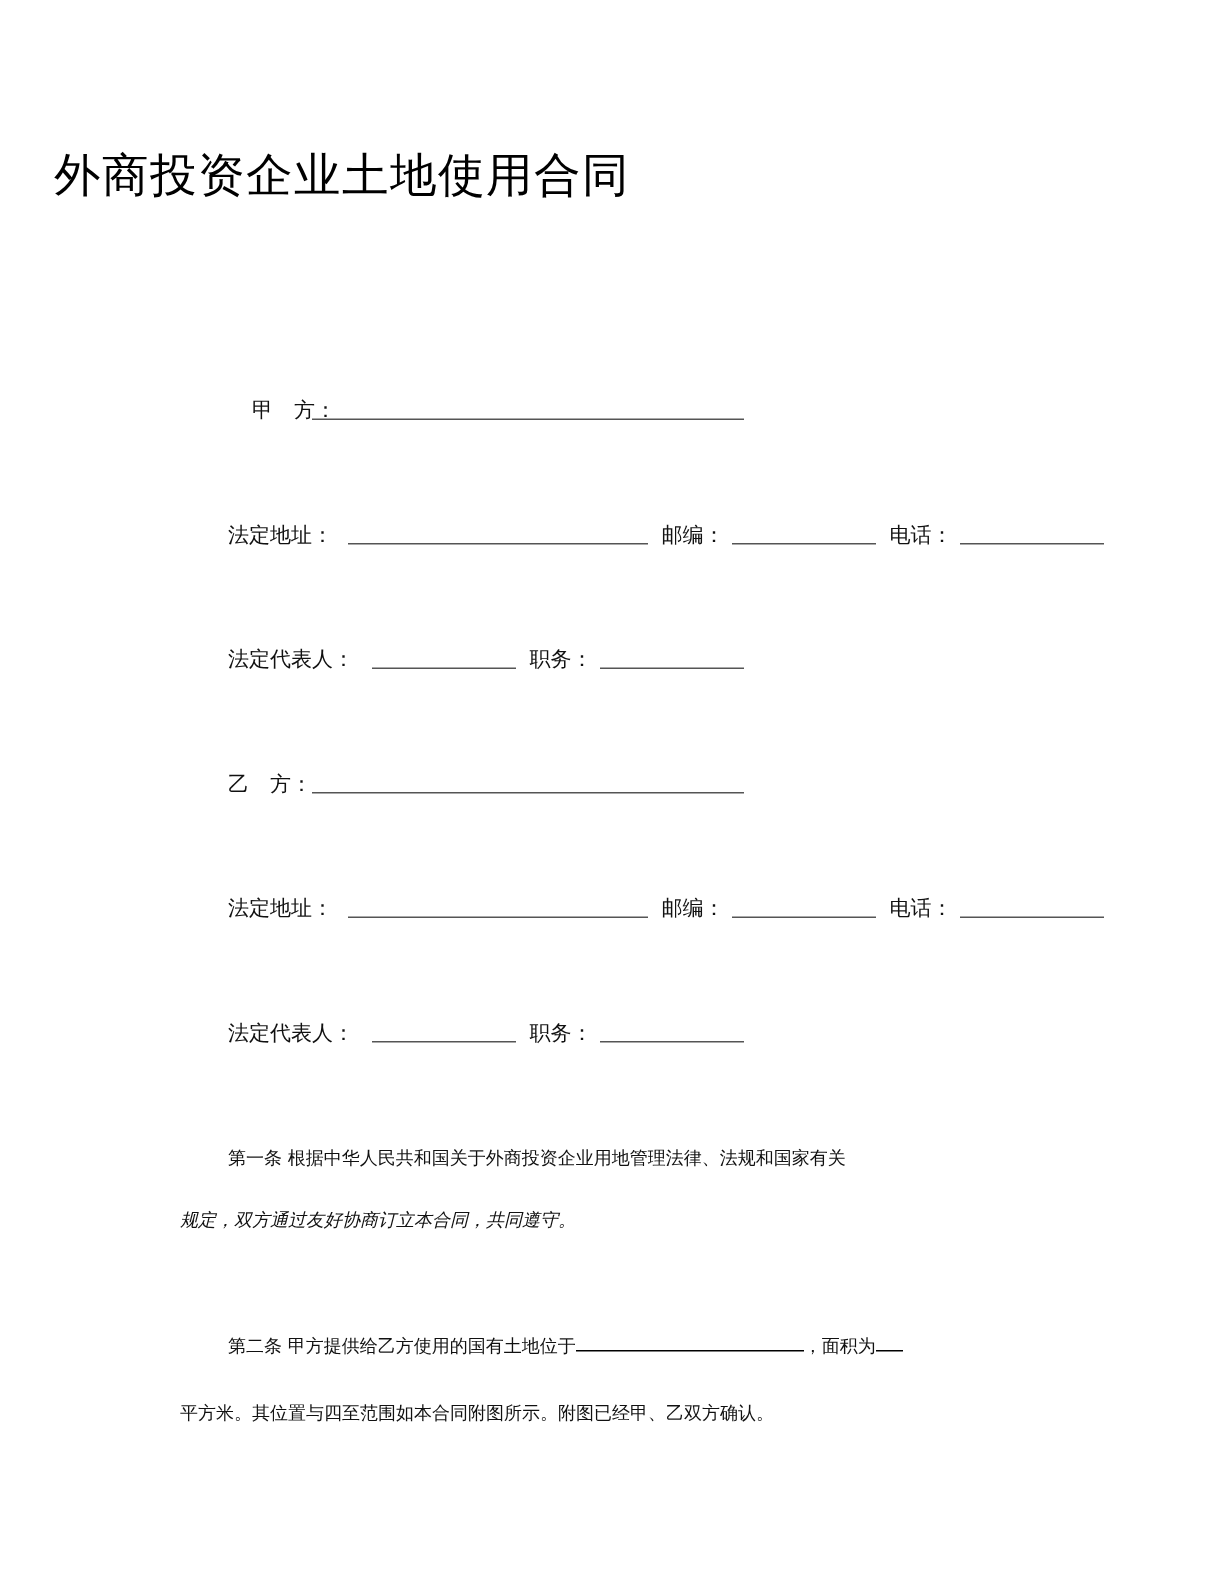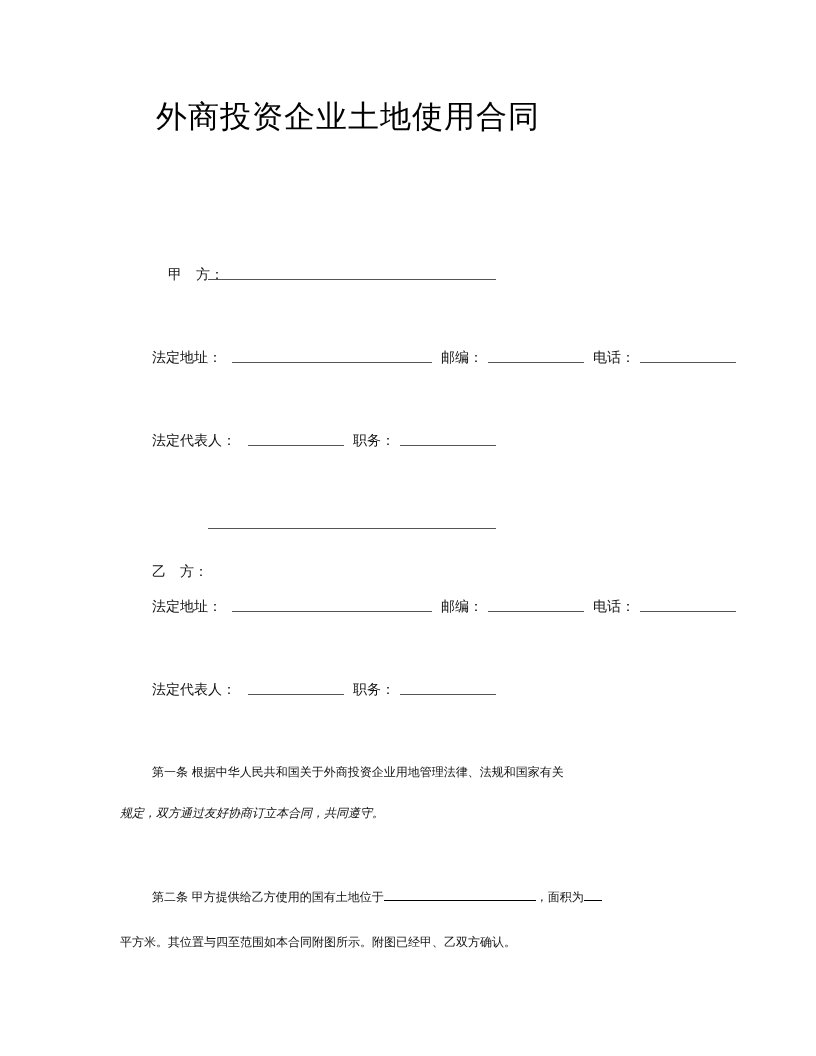--- a/index.html
+++ b/index.html
@@ -1,20 +1,20 @@
 <!DOCTYPE html>
 <html><head>
 <meta charset="utf-8">
 <style>
   html, body { margin: 0; padding: 0; background: #ffffff; }
   body { width: 816px; height: 1056px; position: relative; overflow: hidden;
          font-family: "DejaVu Serif", "Liberation Serif", serif; color: #111; }
-  .title { position: absolute; top: 96px; left: 0; width: 696px; text-align: center;
+  .title { position: absolute; top: 96px; left: 0; width: 696px; text-align: left;
            font-family: "DejaVu Sans", "Liberation Sans", sans-serif;
-           font-size: 31px; letter-spacing: 1px; color: #000; }
+           font-size: 31px; letter-spacing: 1px; color: #000; padding-left: 36px; }
   .row { position: absolute; left: 152px; font-size: 14px; height: 20px; line-height: 20px; white-space: nowrap; }
   .lbl { position: absolute; top: 0; }
   .line { position: absolute; top: 15px; height: 0; border-bottom: 1.5px solid #555; }
   .para { position: absolute; font-size: 12px; white-space: nowrap; line-height: 20px; }
   .inline-line { display: inline-block; border-bottom: 1.2px solid #000; vertical-align: baseline; height: 14px; }
 </style>
 </head>
 <body>
 
 <div class="title">外商投资企业土地使用合同</div>
@@ -34,21 +34,21 @@
 </div>
 
 <div class="row" style="top:430px;">
   <span class="lbl" style="left:0;">法定代表人：</span>
   <span class="line" style="left:96px; width:96px;"></span>
   <span class="lbl" style="left:201px;">职务：</span>
   <span class="line" style="left:248px; width:96px;"></span>
 </div>
 
 <div class="row" style="top:513px;">
-  <span class="lbl" style="left:0;margin-top:48px;">乙　方：</span>
+  <span class="lbl" style="left:0;">乙　方：</span>
   <span class="line" style="left:56px; width:288px;"></span>
 </div>
 
 <div class="row" style="top:596px;">
   <span class="lbl" style="left:0;">法定地址：</span>
   <span class="line" style="left:80px; width:200px;"></span>
   <span class="lbl" style="left:289px;">邮编：</span>
   <span class="line" style="left:336px; width:96px;"></span>
   <span class="lbl" style="left:441px;">电话：</span>
   <span class="line" style="left:488px; width:96px;"></span>

